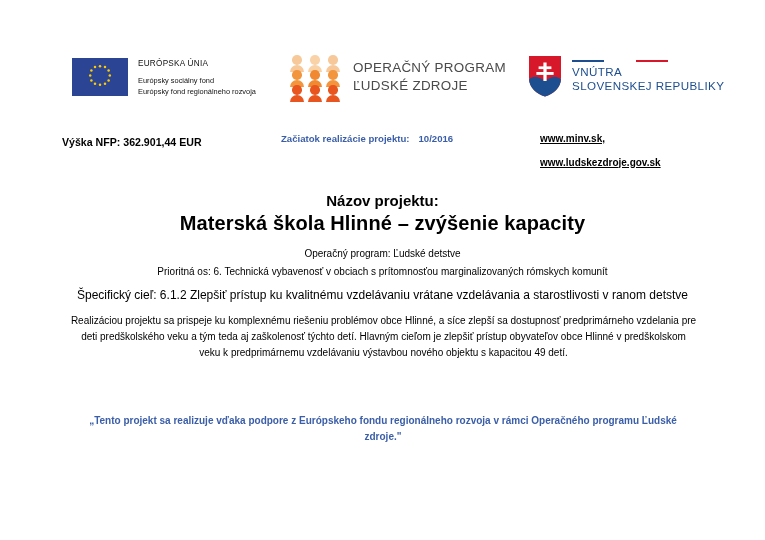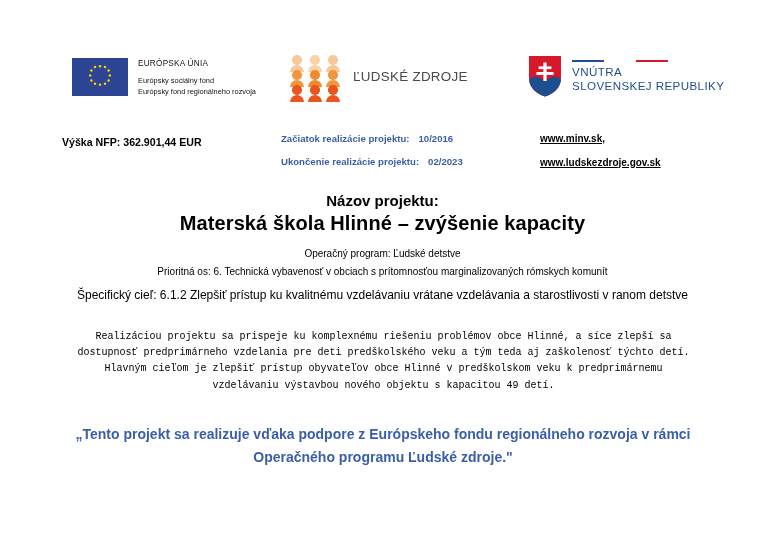--- a/index.html
+++ b/index.html
@@ -169,37 +169,36 @@
     letter-spacing: 0.1px;
   }
   .op-line { top: 248px; font-size: 10px; }
   .prio-line { top: 266px; font-size: 10px; }
   .spec-line { top: 288px; font-size: 12px; }
 
   
   .body-par {
     position: absolute;
     left: 70px;
-    top: 329px;
+    top: 313px;
     width: 627px;
     font-size: 10px;
     line-height: 1.62;
     text-align: center;
-    font-family: Liberation Mono, monospace;
   }
 
   
   .quote {
     position: absolute;
     left: 72px;
-    top: 423px;
+    top: 413px;
     width: 622px;
     text-align: center;
     color: #3b5ea8;
-    font-size: 14px;
+    font-size: 10px;
     font-weight: bold;
     line-height: 1.62;
   }
 </style>
 </head>
 <body>
 
 <div class="logo-bar">
 
   <div class="eu-logo">
@@ -264,20 +263,21 @@
       <span class="op-person">
           <span class="head" style="background:#e8551f"></span>
           <span class="body" style="background:#e8551f"></span>
         </span>
       <span class="op-person">
           <span class="head" style="background:#e8551f"></span>
           <span class="body" style="background:#e8551f"></span>
         </span>
     </div>
     <div class="op-text">
+      <div>OPERAČNÝ PROGRAM</div>
       <div>ĽUDSKÉ ZDROJE</div>
     </div>
   </div>
 
   <div class="min-logo">
     <div class="min-emblem">
       <svg width="36" height="44" viewBox="0 0 36 44" aria-hidden="true">
         <path d="M2 2 H34 V24 C34 34 26 40 18 42.5 C10 40 2 34 2 24 Z" fill="#d7182a"></path>
         <path d="M2 25.5 C7 20.5 12 23 18 27 C24 23 29 20.5 34 25.5 V24.5 C34 34.2 26 40 18 42.5 C10 40 2 34.2 2 24.5 Z" fill="#1d4e8f"></path>
         <g fill="#ffffff">
@@ -295,23 +295,20 @@
   </div>
 </div>
 
 <div class="info-row">
   <div class="nfp">Výška NFP: 362.901,44 EUR</div>
 
   <div class="dates">
     <div class="line">
       <span>Začiatok realizácie projektu:</span><span class="gap"></span><span>10/2016</span>
     </div>
-    <div class="line">
-      <span>Ukončenie realizácie projektu:</span><span class="gap"></span><span>02/2023</span>
-    </div>
   </div>
 
   <div class="links">
     <div class="line">
       <a href="#">www.minv.sk,</a>
     </div>
     <div class="line">
       <a href="#">www.ludskezdroje.gov.sk</a>
     </div>
   </div>

